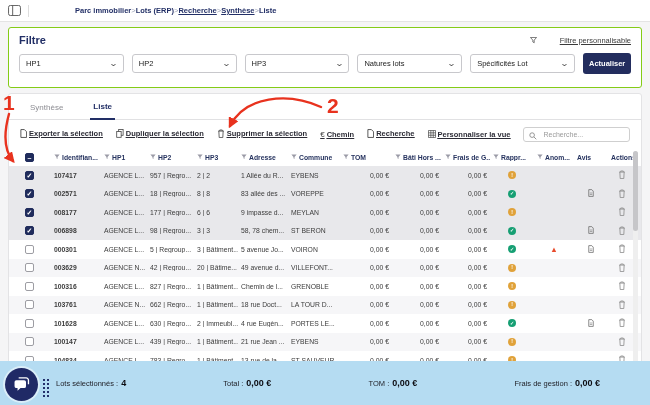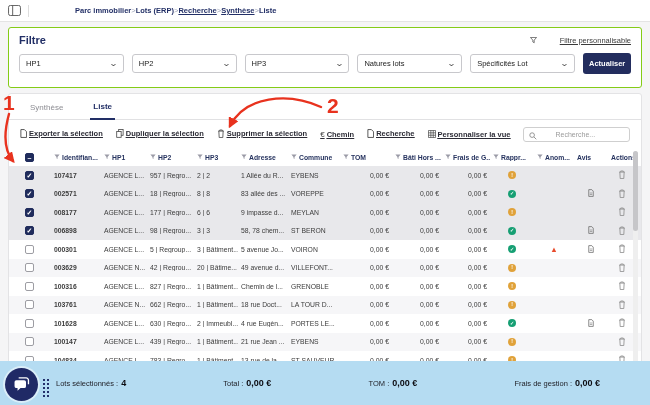--- a/index.html
+++ b/index.html
@@ -33,21 +33,21 @@
   .main-card { position:absolute; top:93px; left:8px; right:8px; bottom:0; background:#fff;
     border:1px solid #e3e3e5; border-radius:3px 3px 0 0; overflow:hidden; z-index:5;}
   .tabs { display:flex; gap:24px; padding:0 18px; height:26px; align-items:flex-end; border-bottom:1px solid #e1e1e3;}
   .tab { font-size:8px; color:#8d8d93; padding:0 3px 7px; cursor:pointer;}
   .tab.active { color:#222f66; font-weight:700; border-bottom:2px solid #222f66; margin-bottom:-1px;}
   .toolbar { display:flex; align-items:center; gap:13px; height:29px; padding:0 11px;}
   .tool-link { display:flex; align-items:flex-start; gap:2px; font-size:7.5px; font-weight:600; color:#2b2b35; cursor:pointer; white-space:nowrap;text-decoration:underline;}
   .tool-link .lbl { text-decoration:underline; }
   .euro-ic { font-size:8px; color:#444; font-weight:400;}
   .search-box { margin-left:auto; width:146px; height:15px; border:1px solid #cfcfcf; border-radius:3px;
-    display:flex; align-items:center; gap:16px; padding:0 5px; background:#fff;}
+    display:flex; align-items:center; gap:4px; padding:0 5px; background:#fff;}
   .search-box input { border:none; outline:none; width:100%; font-size:7px; font-family:inherit; color:#333; background:transparent;}
   .search-box input::placeholder { color:#9b9b9b; }
   
   .thead { display:flex; align-items:center; height:17px; font-size:6.8px; font-weight:700; color:#26335f; }
   .trow { display:flex; align-items:center; height:18.5px; font-size:6.8px; color:#3b3b3b; background:#fff;}
   .trow.sel { background:#e8e8eb; }
   .trow.alt { background:#f6f6f8; }
   .cell { padding:0 3px; white-space:nowrap; overflow:hidden; flex:none; display:flex; align-items:center; gap:2px;}
   .c0{width:42px;} .c1{width:50px;} .c2{width:46px;} .c3{width:47px;} .c4{width:44px;}
   .c5{width:50px;} .c6{width:52px;} .c7{width:52px;} .c8{width:50px;} .c9{width:48px;}

